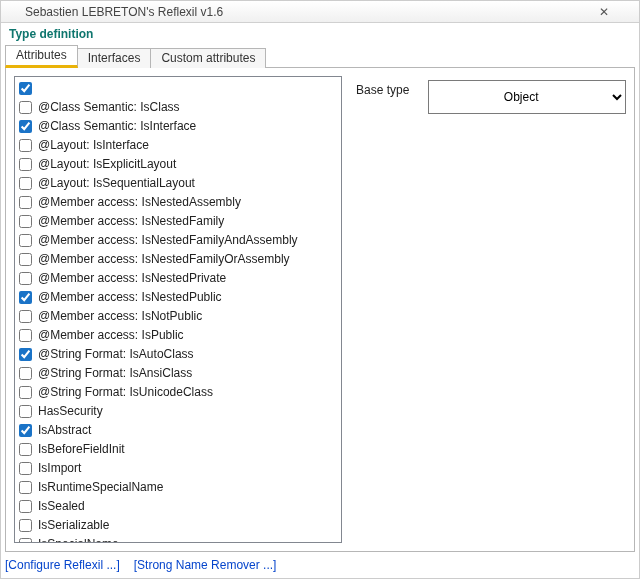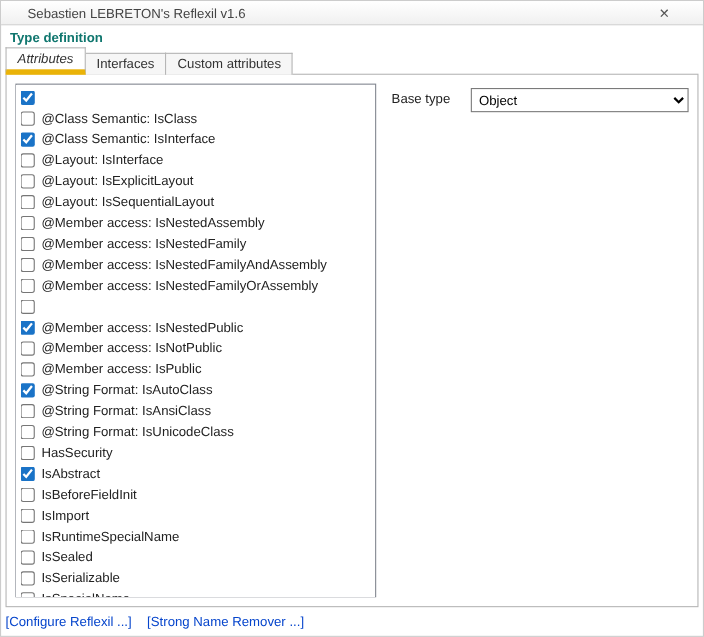--- a/index.html
+++ b/index.html
@@ -49,23 +49,22 @@
     margin-right: 0px;
     margin-left: -1px;
     position: relative;
     top: 1px;
     color: #333;
     cursor: default;
   }
   .tab:first-child { margin-left: 0; }
   .tab.active {
     background: #fff;
-    border-bottom: 5px solid #eab308;
+    border-bottom: 3px solid #eab308;
     z-index: 2;
-    font-style: italic;
   }
   .tabcontent-wrap {
     border: 1px solid #b6b6b6;
     margin: 0 4px;
     flex: 1;
     display: flex;
     padding: 8px;
     gap: 14px;
     overflow: hidden;
   }
@@ -93,25 +92,26 @@
   .sidepanel {
     flex: 1;
     display: flex;
     align-items: flex-start;
     gap: 19px;
     padding-top: 4px;
   }
   .sidepanel .lbl { padding-top: 3px; color: #222; }
   .sidepanel select {
     flex: 1;
-    height: 22px;
+    height: 34px;
     border: 1px solid #7a7a7a;
     background: #fff;
     font: inherit;
     padding: 1px 2px;
+    text-align: center;
   }
   .footer {
     padding: 6px 4px;
     display: flex;
     gap: 14px;
   }
   .footer a {
     color: #0645cc;
     text-decoration: none;
     cursor: pointer;
@@ -169,20 +169,21 @@
         <div class="row">
           <input type="checkbox" style="">
           <label>@Member access: IsNestedFamilyAndAssembly</label>
         </div>
         <div class="row">
           <input type="checkbox" style="">
           <label>@Member access: IsNestedFamilyOrAssembly</label>
         </div>
         <div class="row">
           <input type="checkbox" style="">
+          <label>@Member access: IsNestedPrivate</label>
         </div>
         <div class="row">
           <input type="checkbox" style="">
           <label>@Member access: IsNestedPublic</label>
         </div>
         <div class="row">
           <input type="checkbox" checked="" style="">
           <label>@Member access: IsNotPublic</label>
         </div>
         <div class="row">

